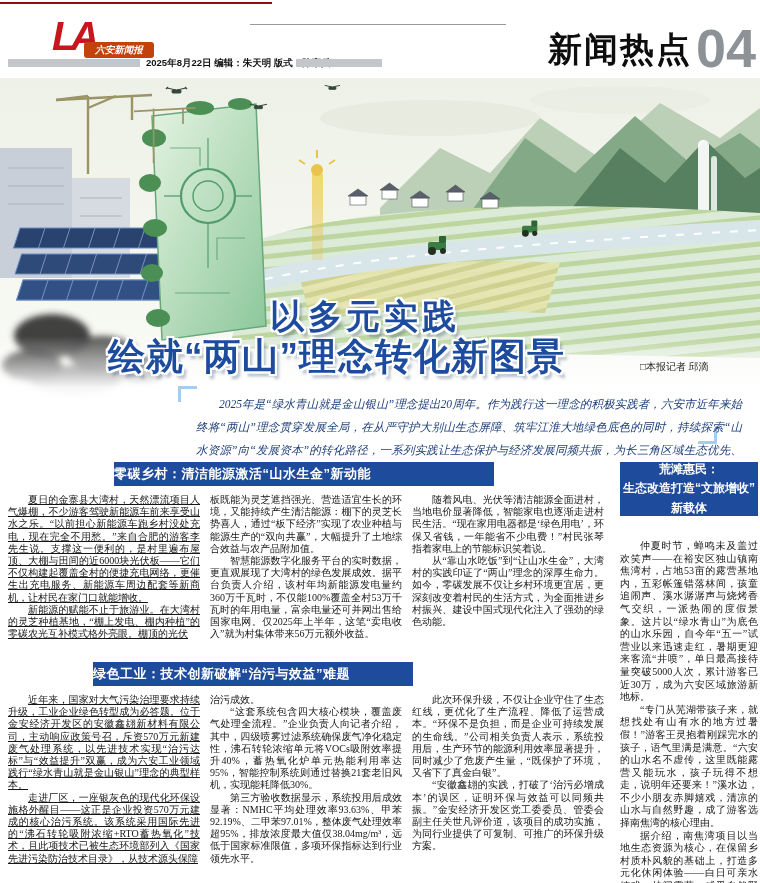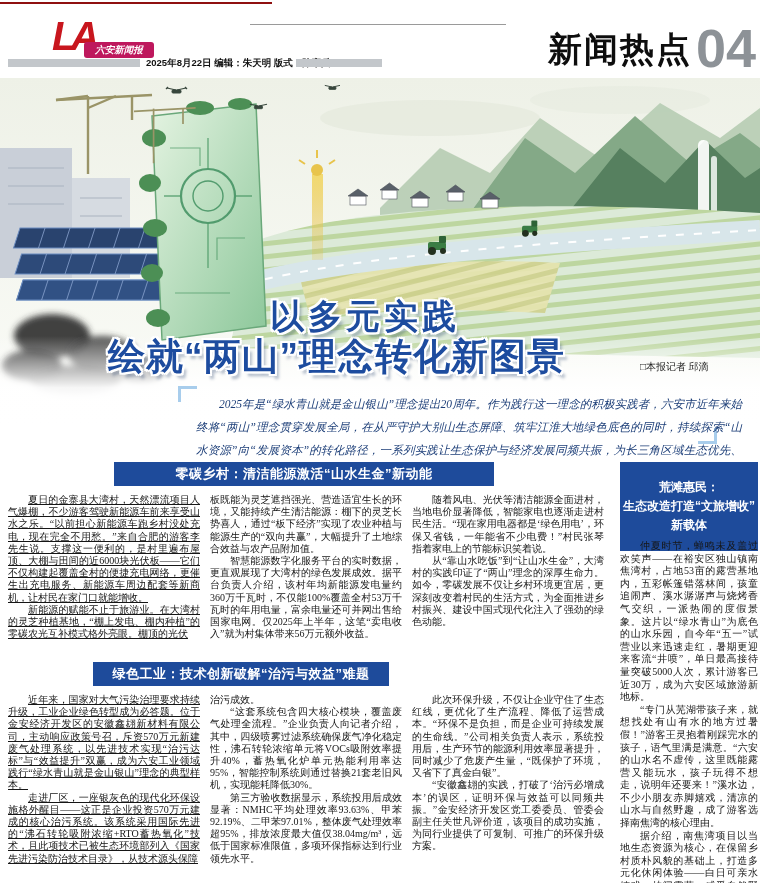--- a/index.html
+++ b/index.html
@@ -7,21 +7,21 @@
         font-family:"Liberation Serif",serif;}
 
   
   .top-rule{position:absolute;left:0;top:2px;width:272px;height:2px;background:#8f1010;}
   .logo{position:absolute;left:52px;top:10px;width:66px;height:52px;}
   .logo-mono{font-family:"Liberation Sans",sans-serif;font-weight:900;font-style:italic;
              font-size:40px;color:#c8161e;letter-spacing:-6px;line-height:52px;}
   .logo-title{position:absolute;left:124px;top:12px;font-family:"Liberation Serif",serif;
               font-weight:bold;font-style:italic;font-size:18px;color:#c8161e;letter-spacing:1px;}
   .logo-line{position:absolute;left:250px;top:24px;width:256px;height:1px;background:#9a9a9a;}
-  .logo-badge{position:absolute;left:84px;top:42px;width:70px;height:16px;background:#be185d;
+  .logo-badge{position:absolute;left:84px;top:42px;width:70px;height:16px;background:#c2410c;
               border-radius:3px;color:#fff;font-size:9.5px;line-height:16px;text-align:center;
               font-weight:bold;font-style:italic;}
   .dateline{position:absolute;left:0;top:55px;width:760px;height:16px;}
   .date-bar{position:absolute;top:4px;height:8px;background:#c3c7cb;}
   .date-bar.l{left:8px;width:132px;}
   .date-bar.r{left:296px;width:86px;}
   .date-text{position:absolute;left:146px;top:0;width:148px;text-align:center;
              font-family:"Liberation Sans",sans-serif;font-weight:bold;font-size:9.5px;
              line-height:16px;color:#111;white-space:nowrap;}
   .hotspot{position:absolute;right:4px;top:26px;display:flex;align-items:center;}
@@ -45,35 +45,35 @@
   .lede{position:absolute;left:196px;top:393px;width:546px;height:66px;z-index:4;
         font-style:italic;font-size:11.5px;line-height:23px;color:#1c3e78;text-align:justify;}
   .lede p{margin:0;text-indent:2em;}
   .corner{position:absolute;z-index:4;}
   .corner.tl{left:178px;top:386px;width:16px;height:13px;
              border-left:3px solid #a8cdec;border-top:3px solid #a8cdec;}
   .corner.br{left:698px;top:428px;width:16px;height:13px;
              border-right:3px solid #a8cdec;border-bottom:3px solid #a8cdec;}
 
   
-  .bar{position:absolute;height:24px;background:#1e4b9b;color:#fff;text-align:center;
+  .bar{position:absolute;height:24px;background:#1e4b9b;color:#fff;text-align:left;
        font-family:"Liberation Sans",sans-serif;font-weight:bold;font-size:13px;line-height:24px;
        letter-spacing:.5px;z-index:6;}
   #bar-zero{left:114px;top:462px;width:380px;}
-  #bar-green{left:93px;top:662px;width:296px;}
+  #bar-green{left:93px;top:662px;width:320px;}
   .col{position:absolute;width:192px;overflow:hidden;text-align:justify;font-size:10px;
        line-height:12.2px;color:#161616;z-index:6;}
   .col p{margin:0;text-indent:2em;}
   .col p.cont{text-indent:0;}
   .s1{top:494px;height:164px;}
   .s2{top:694px;height:189px;}
   .c1{left:8px;text-decoration:underline;} .c2{left:210px;} .c3{left:412px;}
 
   
-  .side-head{position:absolute;left:620px;top:462px;width:138px;height:89px;background:#1e4b9b;
+  .side-head{position:absolute;left:620px;top:462px;width:138px;height:54px;background:#1e4b9b;
              color:#fff;z-index:6;display:flex;flex-direction:column;justify-content:center;
              text-align:center;font-family:"Liberation Sans",sans-serif;font-weight:bold;
              font-size:12px;line-height:1.6;}
   .side-body{position:absolute;left:620px;top:540px;width:138px;height:343px;overflow:hidden;
              text-align:justify;font-size:10px;line-height:12.6px;color:#161616;z-index:6;}
   .side-body p{margin:0;text-indent:2em;}
 </style>
 </head>
 <body>
 

